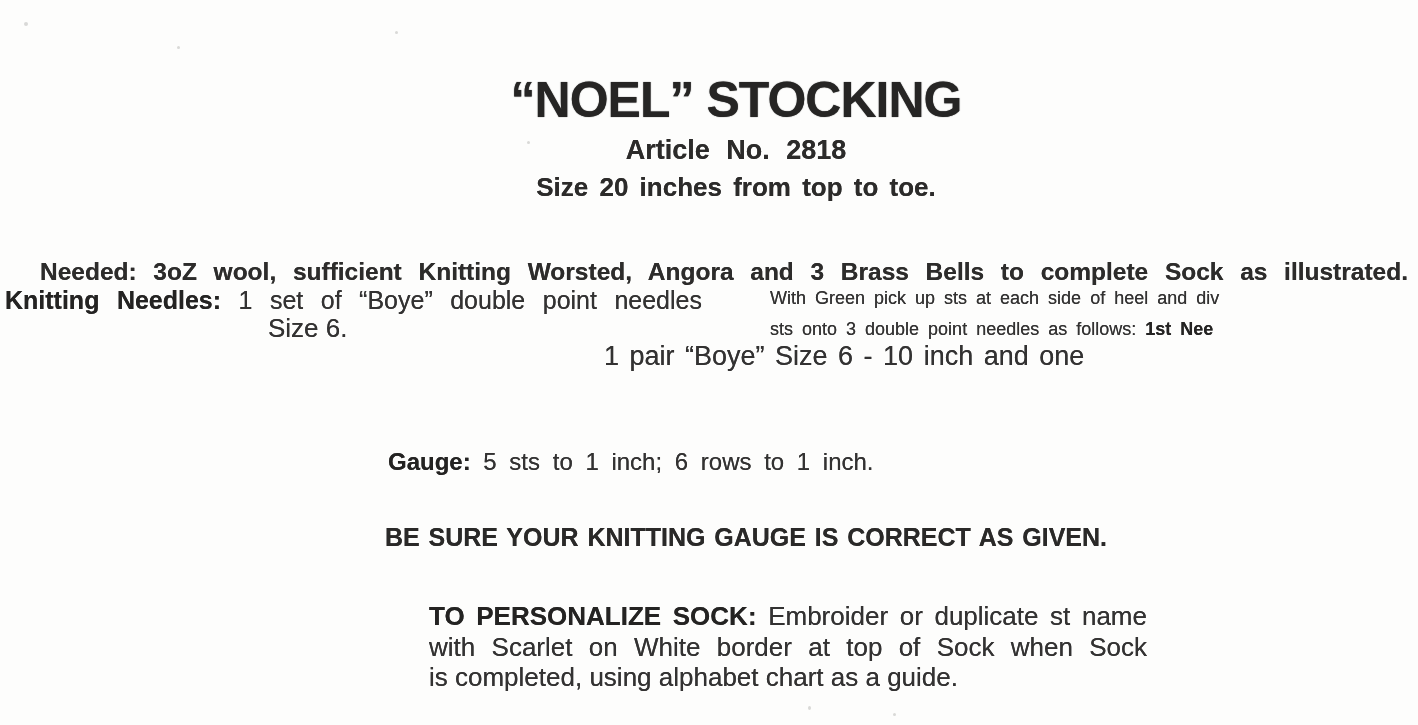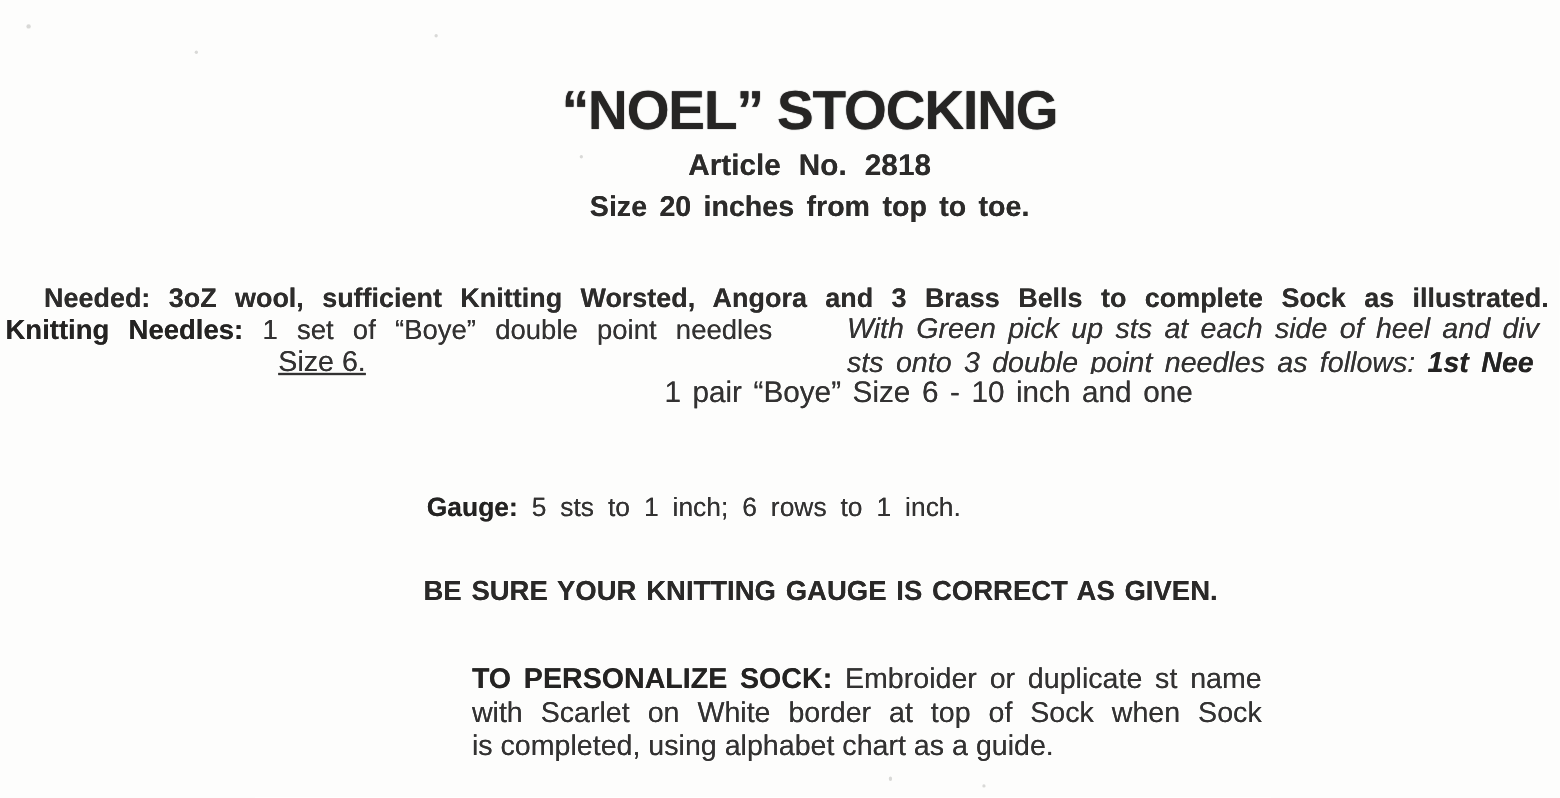--- a/index.html
+++ b/index.html
@@ -66,41 +66,39 @@
     top: 285px;
     left: 5px;
     width: 697px;
     font-size: 25px;
     line-height: 30px;
     text-align: justify;
     text-align-last: justify;
   }
   #needles-line2 {
     top: 313px;
-    left: 253px;
+    left: 268px;
     font-size: 26px;
     line-height: 30px;
-    text-decoration: underline;
   }
   .lead-bold { font-weight: 700; color: #242322; text-align: right; }
 
   
   #right-column {
     top: 283px;
     left: 770px;
     width: 648px;
     height: 57px;
     overflow: hidden;
   }
   #right-column .rc-line {
     white-space: nowrap;
-    font-size: 26px;
+    font-size: 18px;
     line-height: 31px;
     word-spacing: 4px;
-    font-style: italic;
   }
 
   #pair-line {
     top: 341px;
     left: 604px;
     font-size: 27px;
     line-height: 30px;
     word-spacing: 3px;
   }
   #tapestry-line {

